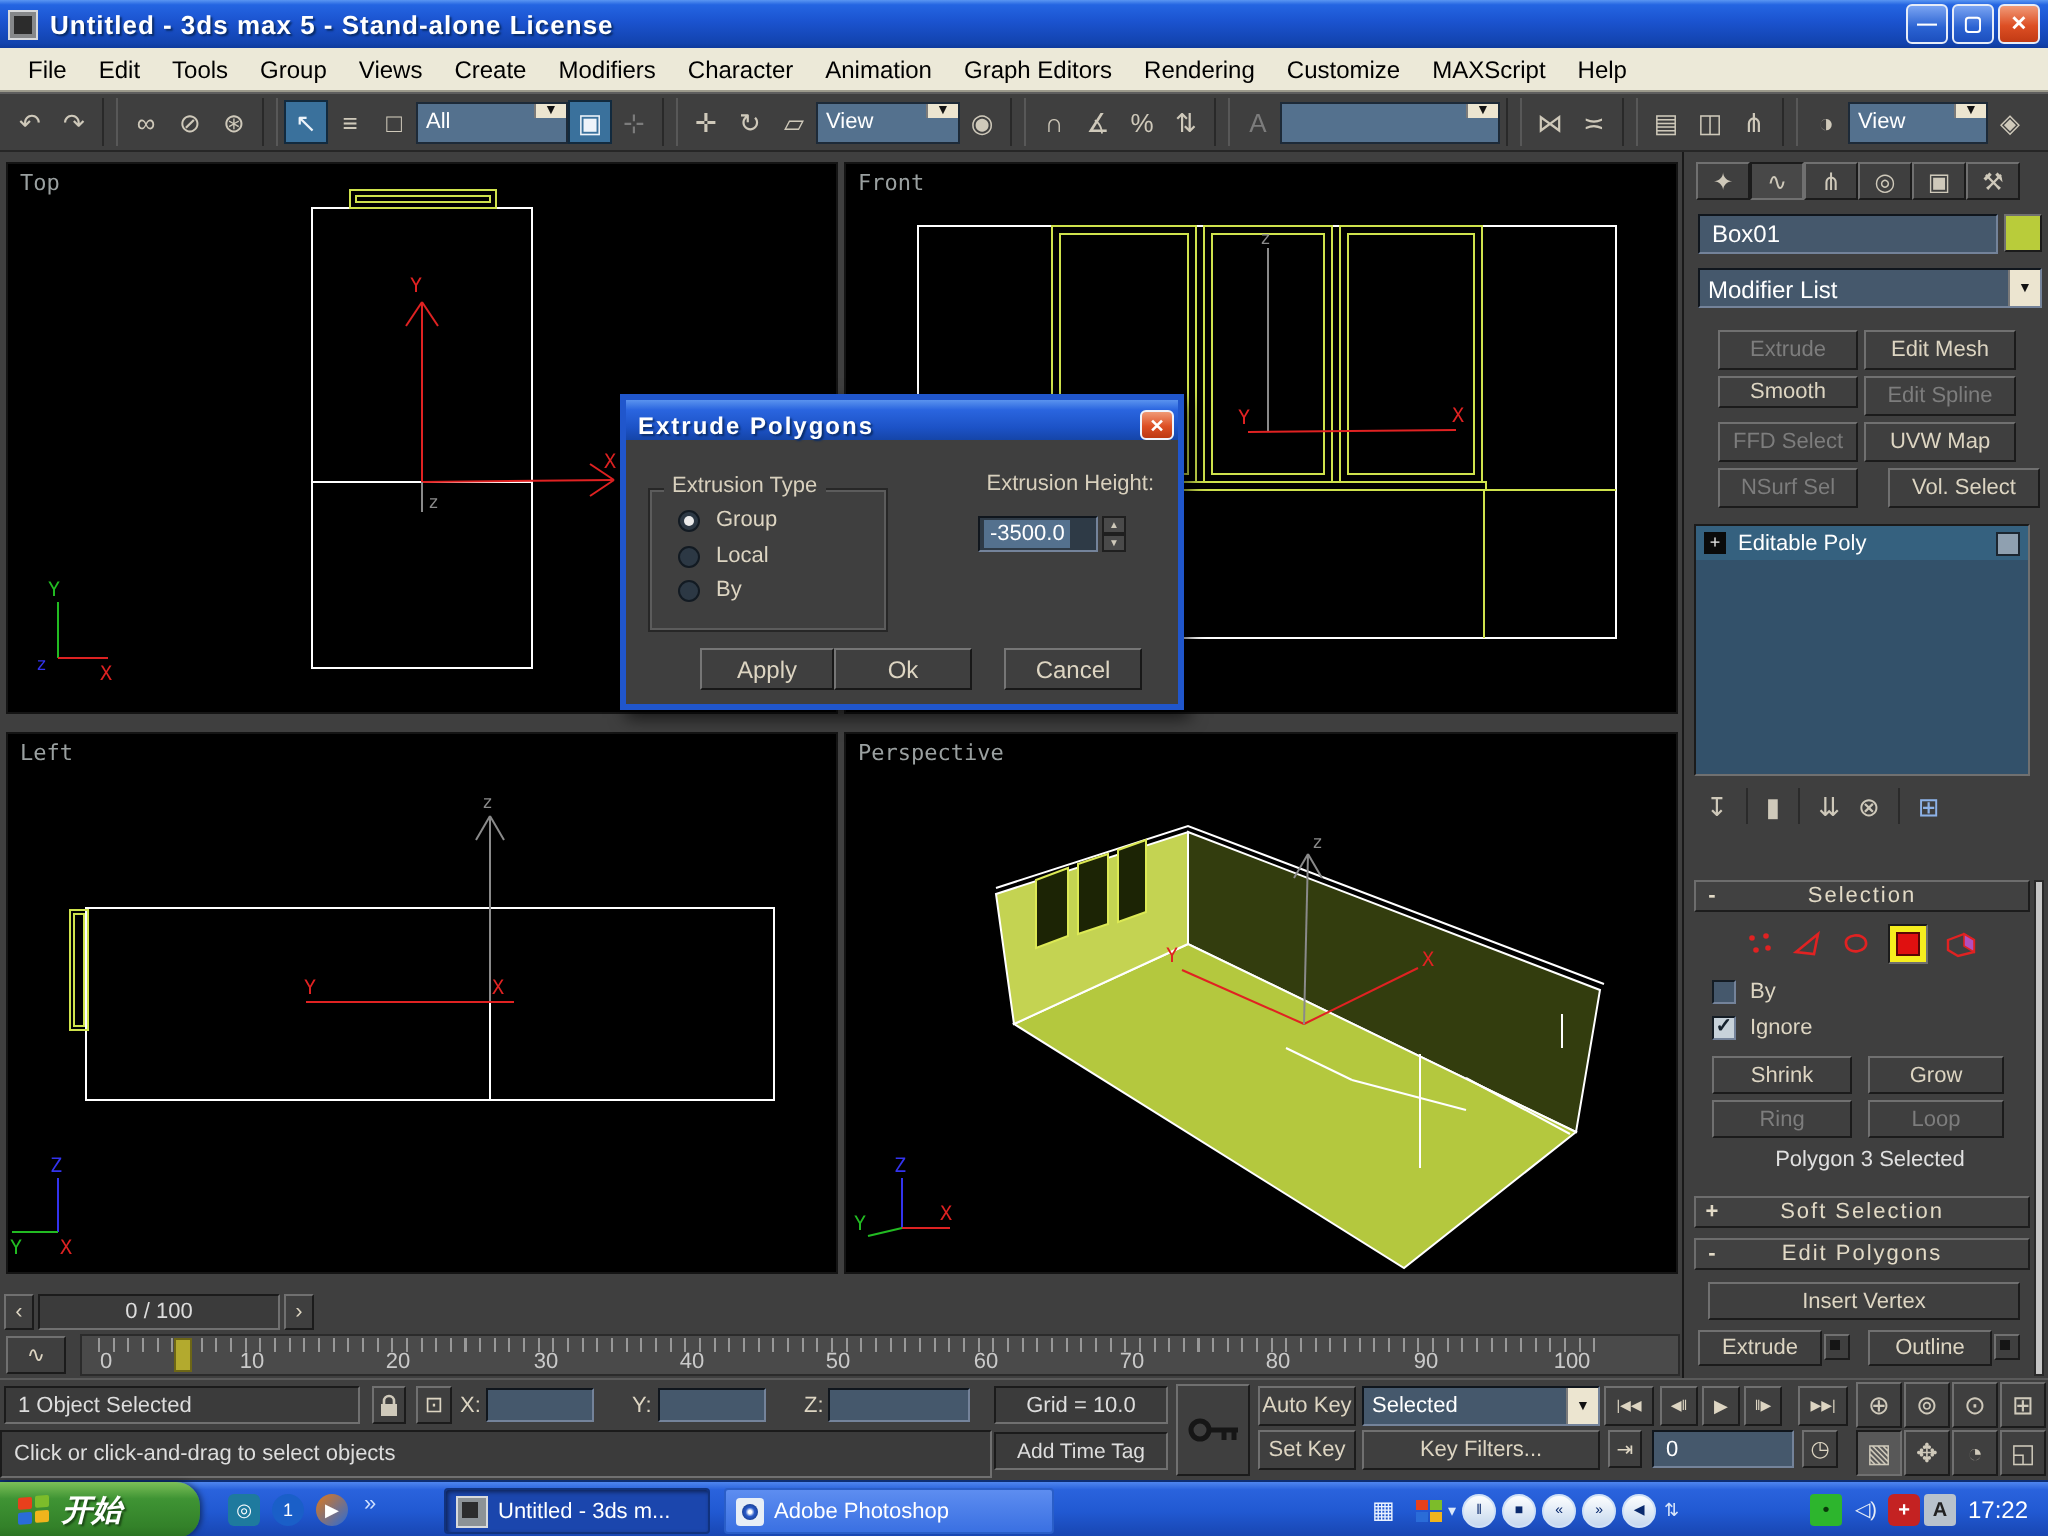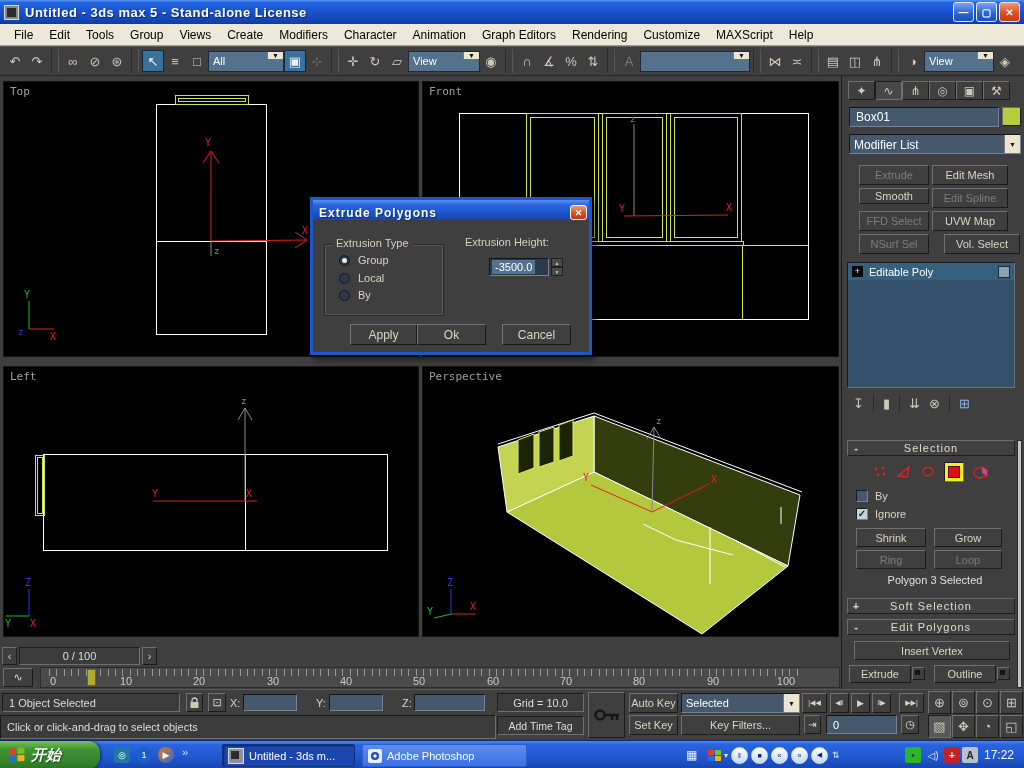--- a/index.html
+++ b/index.html
@@ -351,21 +351,21 @@
         <span class="rlabel">Group</span>
       </div>
       <div class="radiorow" style="left:26px;top:52px;">
         <div class="radio"></div>
         <span class="rlabel">Local</span>
       </div>
       <div class="radiorow" style="left:26px;top:69px;">
         <div class="radio"></div>
         <span class="rlabel">By</span>
       </div>
-      <div class="abs" style="left:152px;top:16px;width:112px;text-align:left;color:#d8d0bd;font-size:11px;">Extrusion Height:</div>
+      <div class="abs" style="left:152px;top:16px;width:112px;text-align:right;color:#d8d0bd;font-size:11px;">Extrusion Height:</div>
       <div class="spinner">
         <span class="spinval">-3500.0</span>
       </div>
       <div class="spinarrows">
         <div>▲</div>
         <div>▼</div>
       </div>
       <div class="dlgbtn" style="left:37px;top:104px;width:67px;">Apply</div>
       <div class="dlgbtn" style="left:104px;top:104px;width:69px;">Ok</div>
       <div class="dlgbtn" style="left:189px;top:104px;width:69px;">Cancel</div>

